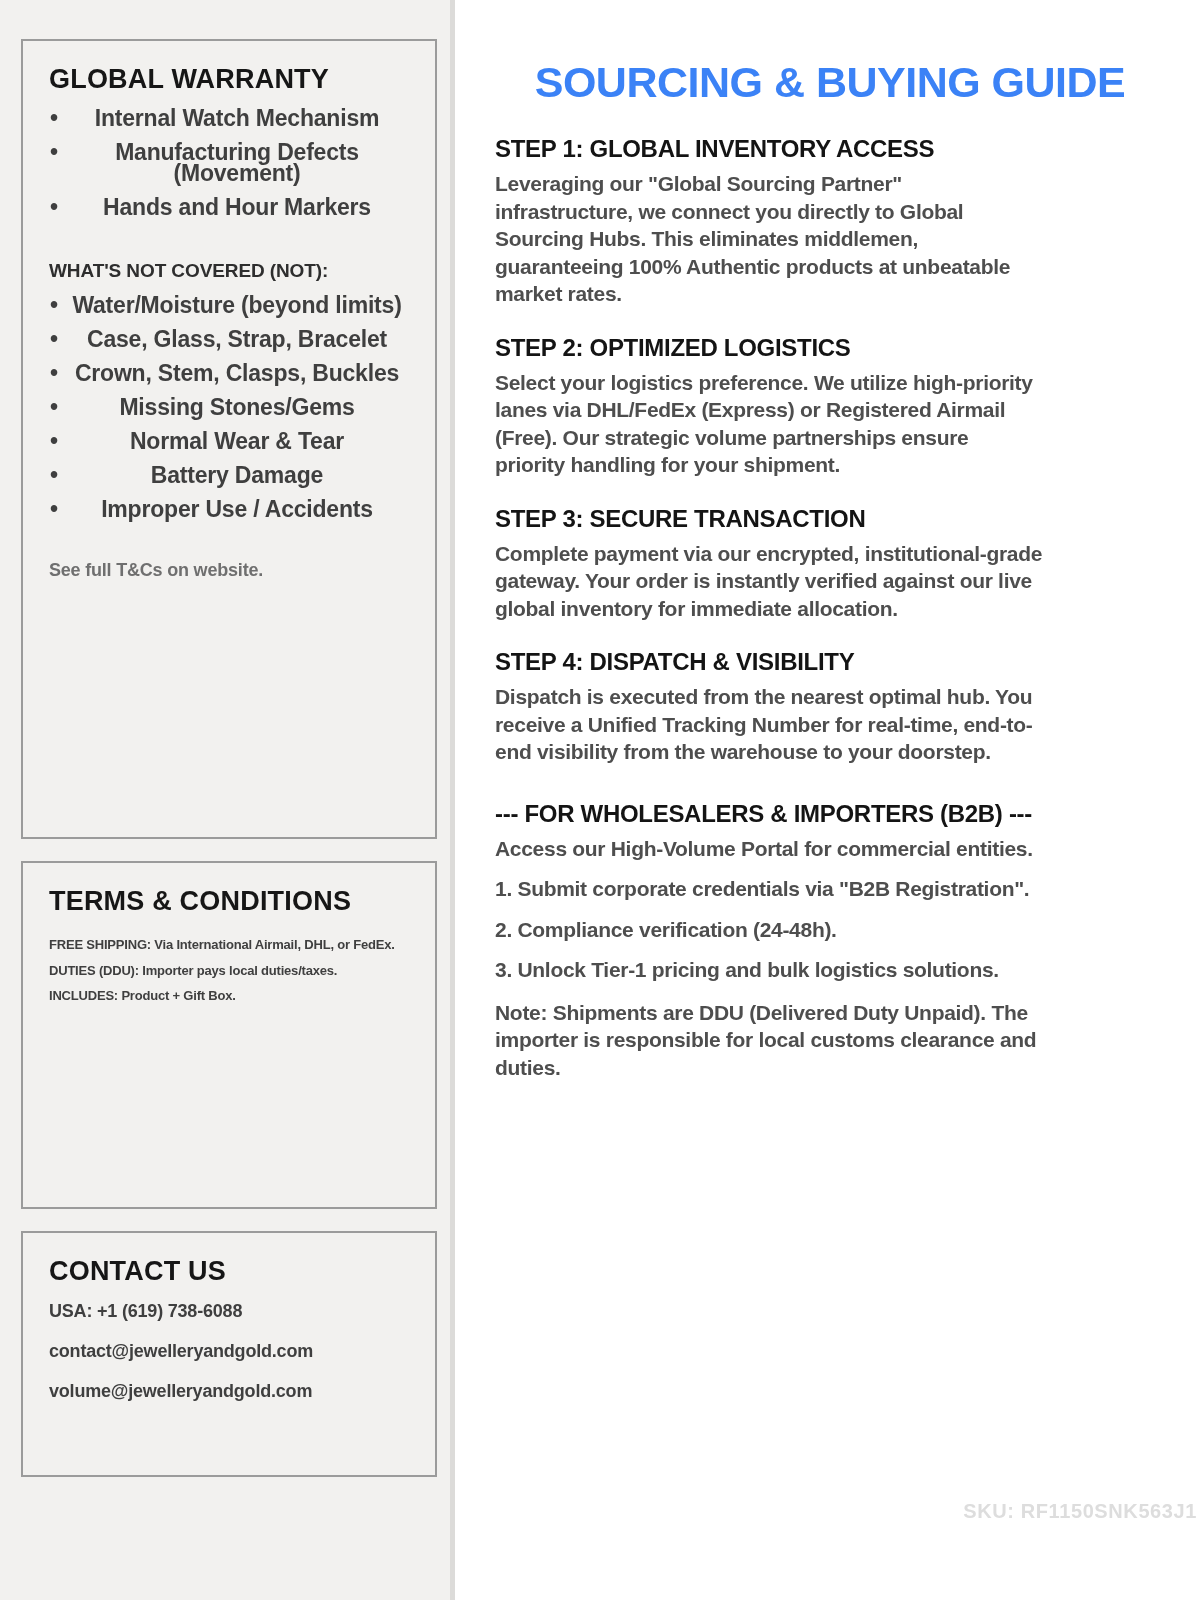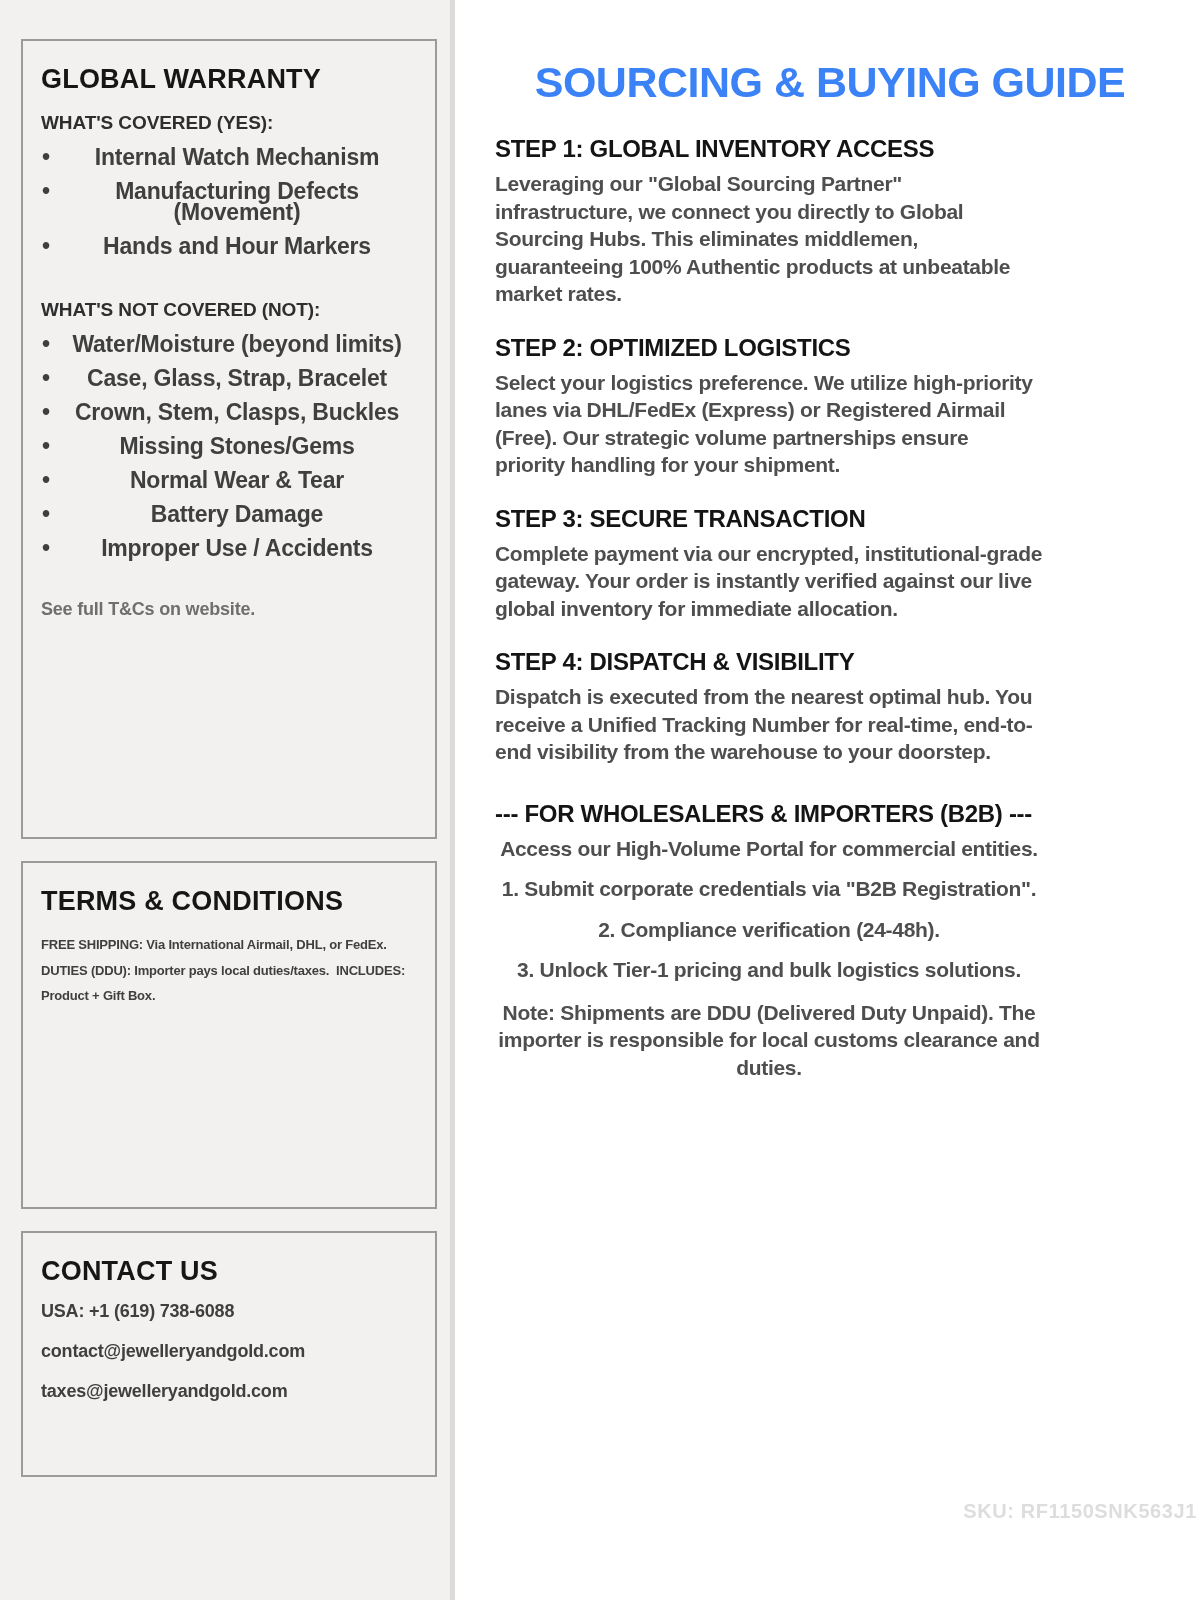--- a/index.html
+++ b/index.html
@@ -14,21 +14,21 @@
   
   .sidebar {
     position:absolute; left:0; top:0;
     width:455px; height:1600px;
     background:#f2f1ef;
     border-right:5px solid #dcdbd9;
   }
   .side-box {
     position:absolute; left:21px; width:416px;
     border:2px solid #9b9b9b;
-    padding:22px 18px;
+    padding:22px 26px;
     background:transparent;
   }
   .box-warranty { top:39px;  height:800px; }
   .box-terms    { top:861px; height:348px; }
   .box-contact  { top:1231px; height:246px; }
 
   .box-title {
     font-size:27px; font-weight:800; color:#161616;
     letter-spacing:0.2px; line-height:32px;
   }
@@ -76,37 +76,36 @@
   .content { margin:28px 0 0 35px; width:548px; }
   .step-heading {
     font-size:24px; font-weight:800; color:#141414;
     letter-spacing:-0.3px; line-height:29px; margin-bottom:7px;
   }
   .step-body {
     font-size:21px; font-weight:700; color:#4e4e4e;
     line-height:27.5px; letter-spacing:-0.3px; margin-bottom:25px;
   }
   .b2b-heading { margin-top:33px; }
-  .b2b-para { margin-bottom:13px;text-align:center; }
+  .b2b-para { margin-bottom:13px; }
   .b2b-note  { margin-top:15px; }
 
   .sku {
     position:absolute; right:3px; top:1500px;
     font-size:20px; font-weight:700; color:#dddddd;
     letter-spacing:0.6px;
   }
 </style>
 </head>
 <body>
 
 <div class="sidebar">
 
   <div class="side-box box-warranty">
     <div class="box-title">GLOBAL WARRANTY</div>
-    <div class="sub-heading">WHAT'S COVERED (YES):</div>
     <div class="bullet-list">
       <div class="bullet-item">Internal Watch Mechanism</div>
       <div class="bullet-item">Manufacturing Defects (Movement)</div>
       <div class="bullet-item">Hands and Hour Markers</div>
     </div>
     <div class="sub-heading second">WHAT'S NOT COVERED (NOT):</div>
     <div class="bullet-list">
       <div class="bullet-item">Water/Moisture (beyond limits)</div>
       <div class="bullet-item">Case, Glass, Strap, Bracelet</div>
       <div class="bullet-item">Crown, Stem, Clasps, Buckles</div>
@@ -120,21 +119,21 @@
 
   <div class="side-box box-terms">
     <div class="box-title">TERMS &amp; CONDITIONS</div>
     <div class="terms-body">FREE SHIPPING: Via International Airmail, DHL, or FedEx.  DUTIES (DDU): Importer pays local duties/taxes.  INCLUDES: Product + Gift Box.</div>
   </div>
 
   <div class="side-box box-contact">
     <div class="box-title">CONTACT US</div>
     <div class="contact-line first">USA: +1 (619) 738-6088</div>
     <div class="contact-line">contact@jewelleryandgold.com</div>
-    <div class="contact-line">taxes@jewelleryandgold.com</div>
+    <div class="contact-line">volume@jewelleryandgold.com</div>
   </div>
 
 </div>
 
 <div class="main">
   <div class="main-title">SOURCING &amp; BUYING GUIDE</div>
 
   <div class="content">
 
     <div class="step">

